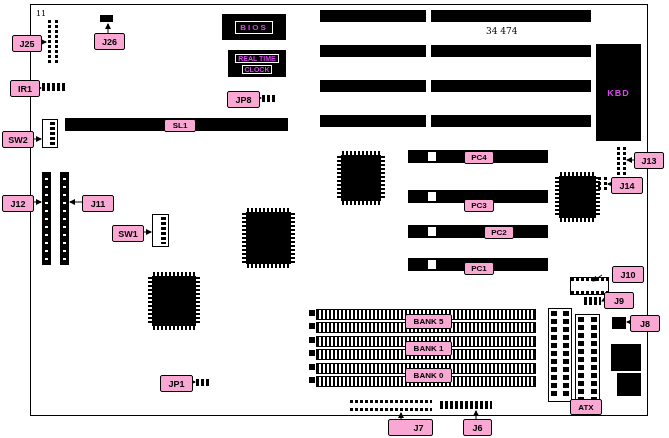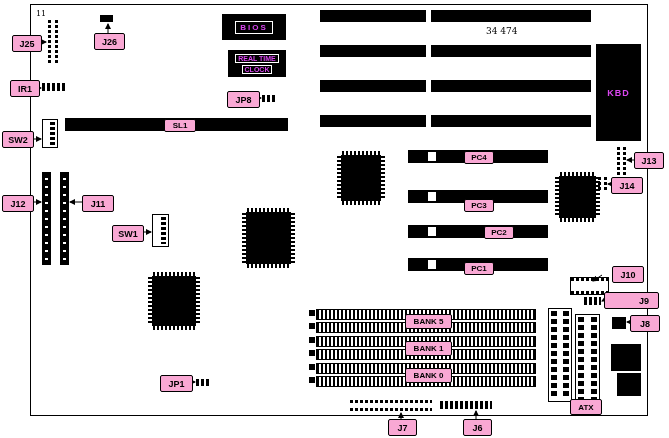--- a/index.html
+++ b/index.html
@@ -131,31 +131,31 @@
   <div class="lbl sm" style="left:405px;top:341px;width:45px;height:13px;">BANK 1</div>
   <div class="lbl sm" style="left:405px;top:368px;width:45px;height:13px;">BANK 0</div>
 
   <div class="pins2v-lg" style="left:548px;top:308px;width:22px;height:92px;"></div>
   <div class="pins2v-lg" style="left:575px;top:314px;width:23px;height:86px;"></div>
   <div class="lbl sm" style="left:570px;top:399px;width:30px;height:14px;">ATX</div>
 
   <div class="pins2h boxed" style="left:570px;top:277px;width:37px;height:16px;"></div>
   <div class="lbl" style="left:602px;top:266px;width:30px;height:15px;margin-left:10px;">J10</div>
   <div class="pins1h" style="left:584px;top:297px;width:17px;height:8px;"></div>
-  <div class="lbl" style="left:604px;top:292px;width:28px;height:15px;padding-left:25px;">J9</div>
+  <div class="lbl" style="left:604px;top:292px;width:28px;height:15px;">J9</div>
   <div class="bar" style="left:612px;top:317px;width:14px;height:12px;"></div>
   <div class="lbl" style="left:630px;top:315px;width:28px;height:15px;">J8</div>
   <div class="bar" style="left:611px;top:344px;width:30px;height:27px;"></div>
   <div class="bar" style="left:617px;top:373px;width:24px;height:23px;"></div>
 
   <div class="lbl" style="left:160px;top:375px;width:31px;height:15px;">JP1</div>
   <div class="pins1h" style="left:196px;top:379px;width:13px;height:7px;"></div>
 
   <div class="pins2h" style="left:350px;top:400px;width:82px;height:11px;"></div>
-  <div class="lbl" style="left:388px;top:419px;width:27px;height:15px;">J7</div>
+  <div class="lbl" style="left:388px;top:419px;width:27px;height:15px;padding-left:16px;">J7</div>
   <div class="pins1h" style="left:440px;top:401px;width:52px;height:8px;"></div>
   <div class="lbl" style="left:463px;top:419px;width:27px;height:15px;">J6</div>
 
   <svg class="overlay" width="669" height="438" viewBox="0 0 669 438">
     <defs>
       <marker id="arr" markerWidth="6" markerHeight="6" refX="5" refY="3" orient="auto">
         <path d="M0,0 L6,3 L0,6 z" fill="#000"></path>
       </marker>
     </defs>
     <line x1="40" y1="42" x2="46" y2="42" stroke="#000" stroke-width="1" marker-end="url(#arr)"></line>

